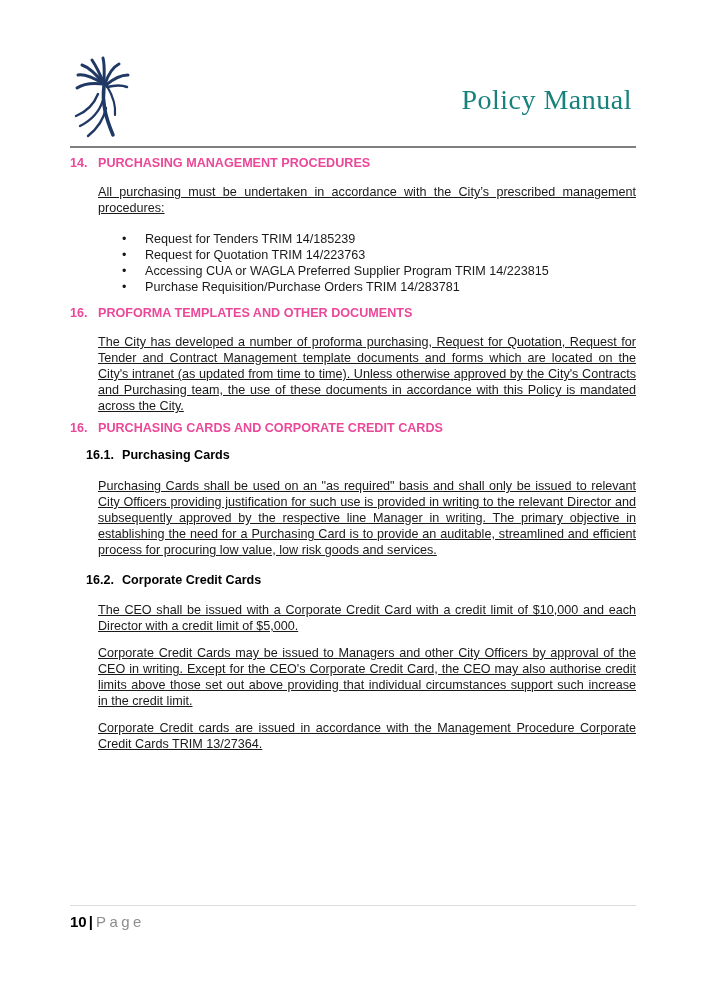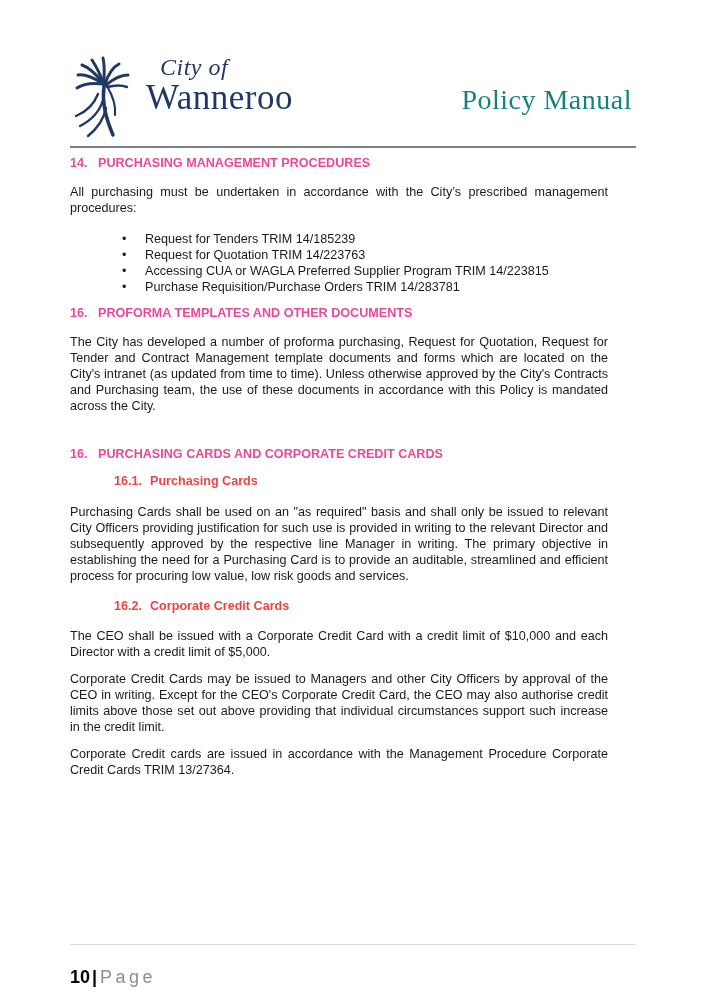--- a/index.html
+++ b/index.html
@@ -32,39 +32,39 @@
   .logo-wanneroo { font-size:35px; line-height:36px; letter-spacing:0.5px; }
   .doc-title {
     position:absolute; right:4px; top:84px;
     font-family:"Liberation Serif", serif;
     font-size:28px; color:#17827c; letter-spacing:0.5px;margin-left:24px;
   }
   
   .content { margin:0 70px; font-size:12.6px; line-height:16px; }
   .sec-h { font-size:12.6px; font-weight:bold; line-height:16px; color:#ec4899; }
   .sec-h .num { display:inline-block; width:28px; }
-  .sub-h { font-size:12.6px; font-weight:bold; line-height:16px; color:#ef4444; margin-left:44px; }
+  .sub-h { font-size:12.6px; font-weight:bold; line-height:16px; color:#000000; margin-left:16px; }
   .sub-h .num { display:inline-block; width:36px; }
   .para {
-    width:538px;
+    margin-left:28px; width:538px;
     text-align:justify;
+    text-decoration:underline;
   }
   .bullets { list-style:none; }
   .bullets li { position:relative; padding-left:75px; line-height:16px; }
   .bullets li .dot { position:absolute; left:52px; top:0; }
   .mt7{margin-top:7px}.mt10{margin-top:10px}.mt11{margin-top:11px}
   .mt13{margin-top:13px}.mt14{margin-top:14px}.mt15{margin-top:15px}
-  .mt16{margin-top:16px}.mt18{margin-top:32px}
+  .mt16{margin-top:16px}.mt18{margin-top:6px}
   
   .footer {
     position:absolute; left:70px; right:70px; top:905px;
     border-top:1px solid #dcdcdc;
-    padding-top:22px;
-    font-size:18px;
-    margin-top:39px;
+    padding-top:7px;
+    font-size:15px;
   }
   .footer .pnum { font-weight:bold; color:#000; }
   .footer .sep  { font-weight:bold; color:#000; margin:0 3px 0 2px; }
   .footer .plabel { color:#8e8e8e; letter-spacing:3.5px; }
 </style>
 </head>
 <body>
 
 <div class="page">
 
@@ -80,24 +80,20 @@
           <path d="M31 30 C 34 21, 39 13, 45 10" stroke-width="3"></path>
           <path d="M32 31 C 38 26, 47 21, 54 21" stroke-width="3"></path>
           <path d="M33 33 C 41 31, 48 31, 53 33" stroke-width="2.5"></path>
           <path d="M30 32 C 28 48, 31 62, 39 81" stroke-width="3.5"></path>
           <path d="M33 32 C 40 44, 42 52, 41 61" stroke-width="2.2"></path>
           <path d="M2 62 C 12 58, 20 50, 24 40" stroke-width="2.4"></path>
           <path d="M6 72 C 18 66, 26 56, 29 46" stroke-width="2.4"></path>
           <path d="M14 82 C 24 74, 30 64, 32 54" stroke-width="2.4"></path>
         </g>
       </svg>
-      <div class="logo-text">
-        <div class="logo-city">City of</div>
-        <div class="logo-wanneroo">Wanneroo</div>
-      </div>
     </div>
     <div class="doc-title">Policy Manual</div>
   </div>
 
   <div class="content">
 
     <h2 class="sec-h mt7">
       <span class="num">14.</span><span>PURCHASING MANAGEMENT PROCEDURES</span>
     </h2>
     <p class="para mt13">All purchasing must be undertaken in accordance with the City’s prescribed management procedures:</p>

